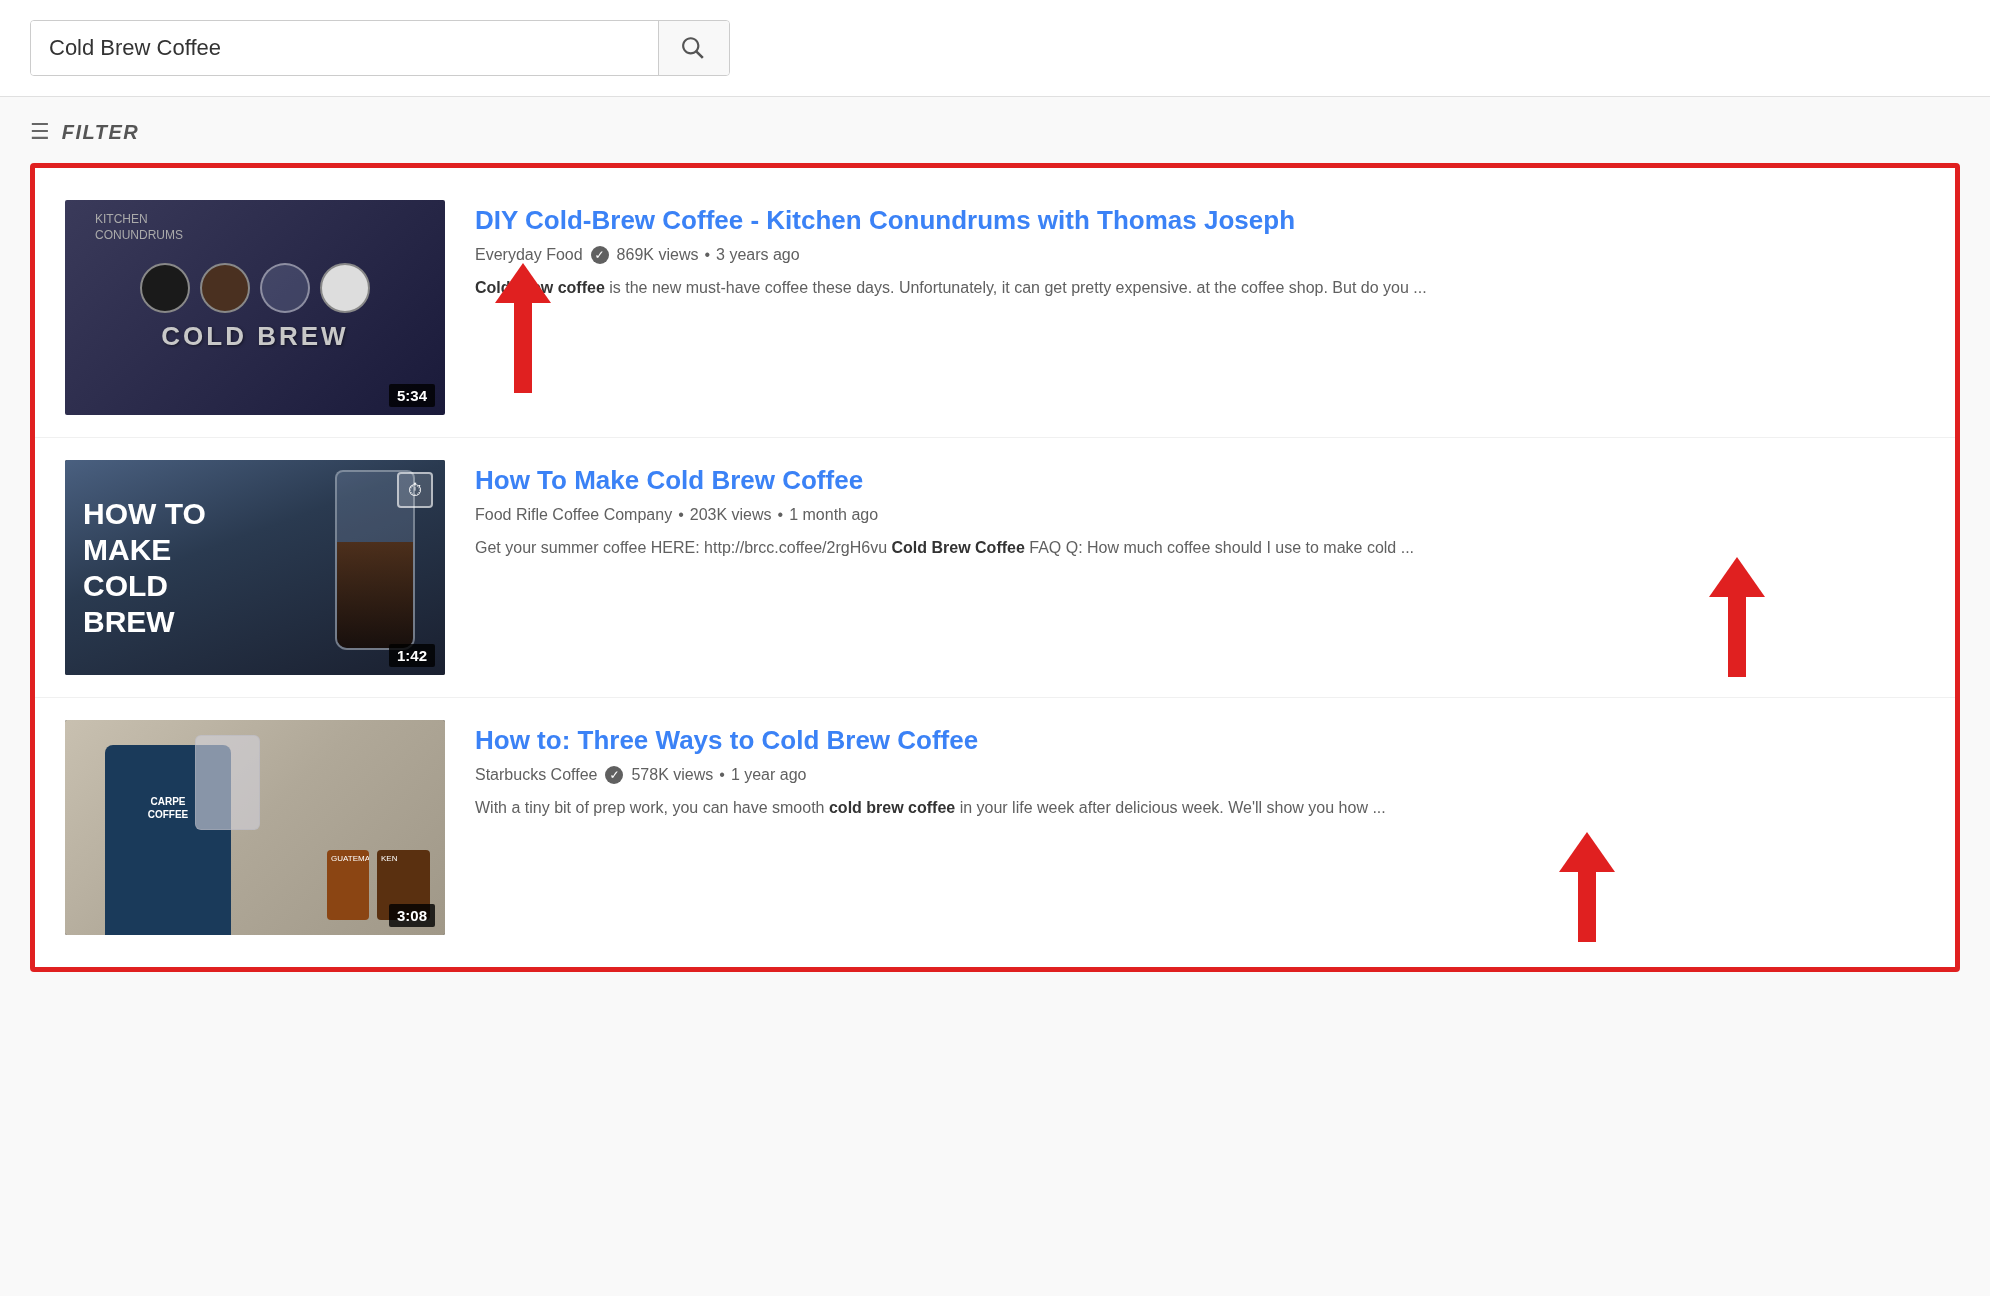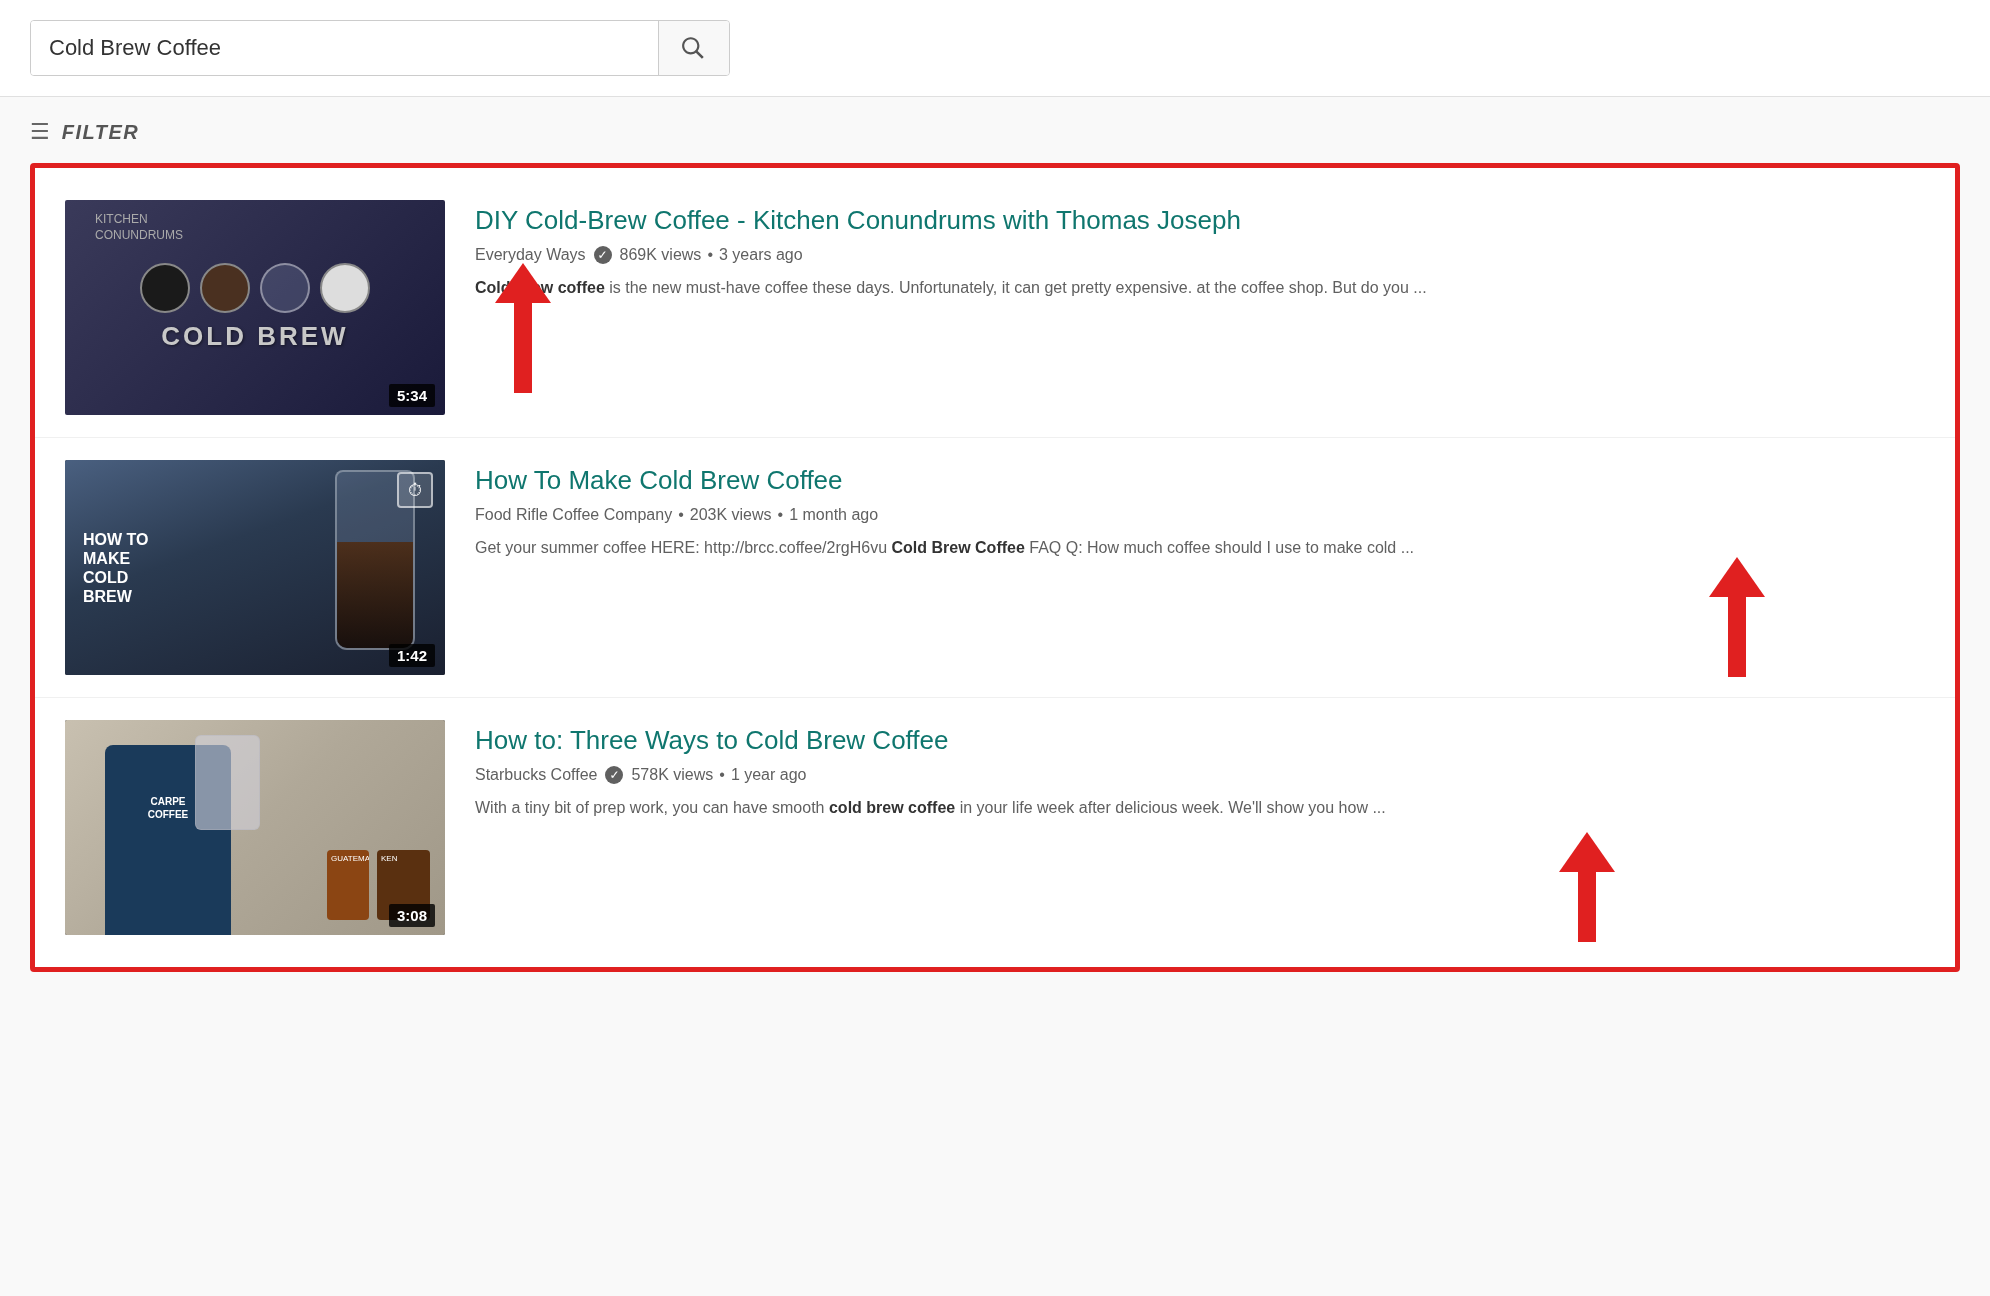--- a/index.html
+++ b/index.html
@@ -151,21 +151,21 @@
     .thumb2 {
       background: linear-gradient(160deg, #4a6080 0%, #2a3a50 40%, #1a2030 100%);
       position: relative;
     }
     .thumb2-text-overlay {
       position: absolute;
       left: 18px;
       top: 50%;
       transform: translateY(-50%);
       color: #fff;
-      font-size: 16px;
+      font-size: 30px;
       font-weight: 900;
       line-height: 1.2;
       text-transform: uppercase;
     }
     .thumb2-jar {
       position: absolute;
       right: 30px;
       top: 10px;
       width: 80px;
       height: 180px;
@@ -216,22 +216,22 @@
       border-radius: 2px;
     }
 
     
     .video-info {
       flex: 1;
       padding-top: 4px;
     }
     .video-title {
       font-size: 26px;
-      font-weight: 400;
-      color: #0f766e;
+      font-weight: 700;
+      color: #3b82f6;
       line-height: 1.3;
       margin-bottom: 8px;
     }
     .video-meta {
       font-size: 16px;
       color: #606060;
       margin-bottom: 12px;
       display: flex;
       align-items: center;
       gap: 6px;
@@ -310,21 +310,21 @@
         </div>
         <div class="thumb1-text">COLD BREW</div>
       </div>
       <div class="thumb1-label">KITCHEN<br>CONUNDRUMS</div>
       <div class="duration-badge">5:34</div>
     </div>
 
     <div class="video-info">
       <div class="video-title">DIY Cold-Brew Coffee - Kitchen Conundrums with Thomas Joseph</div>
       <div class="video-meta">
-        <span class="channel-name">Everyday Ways</span>
+        <span class="channel-name">Everyday Food</span>
         <span class="verified-icon">✓</span>
         <span>869K views</span>
         <span>•</span>
         <span>3 years ago</span>
       </div>
       <div class="video-description">
         <strong>Cold-brew coffee</strong> is the new must-have coffee these days. Unfortunately, it can get pretty expensive. at the coffee shop. But do you ...
       </div>
     </div>
 

